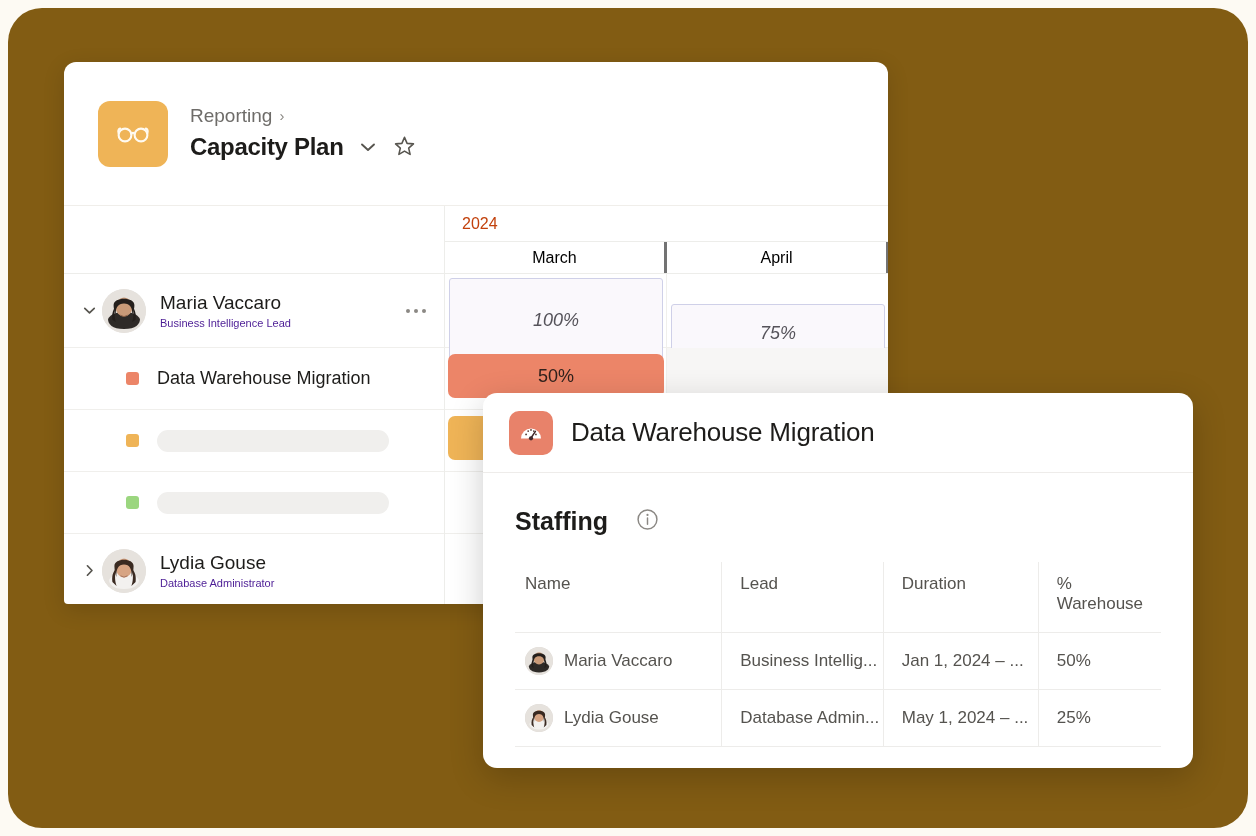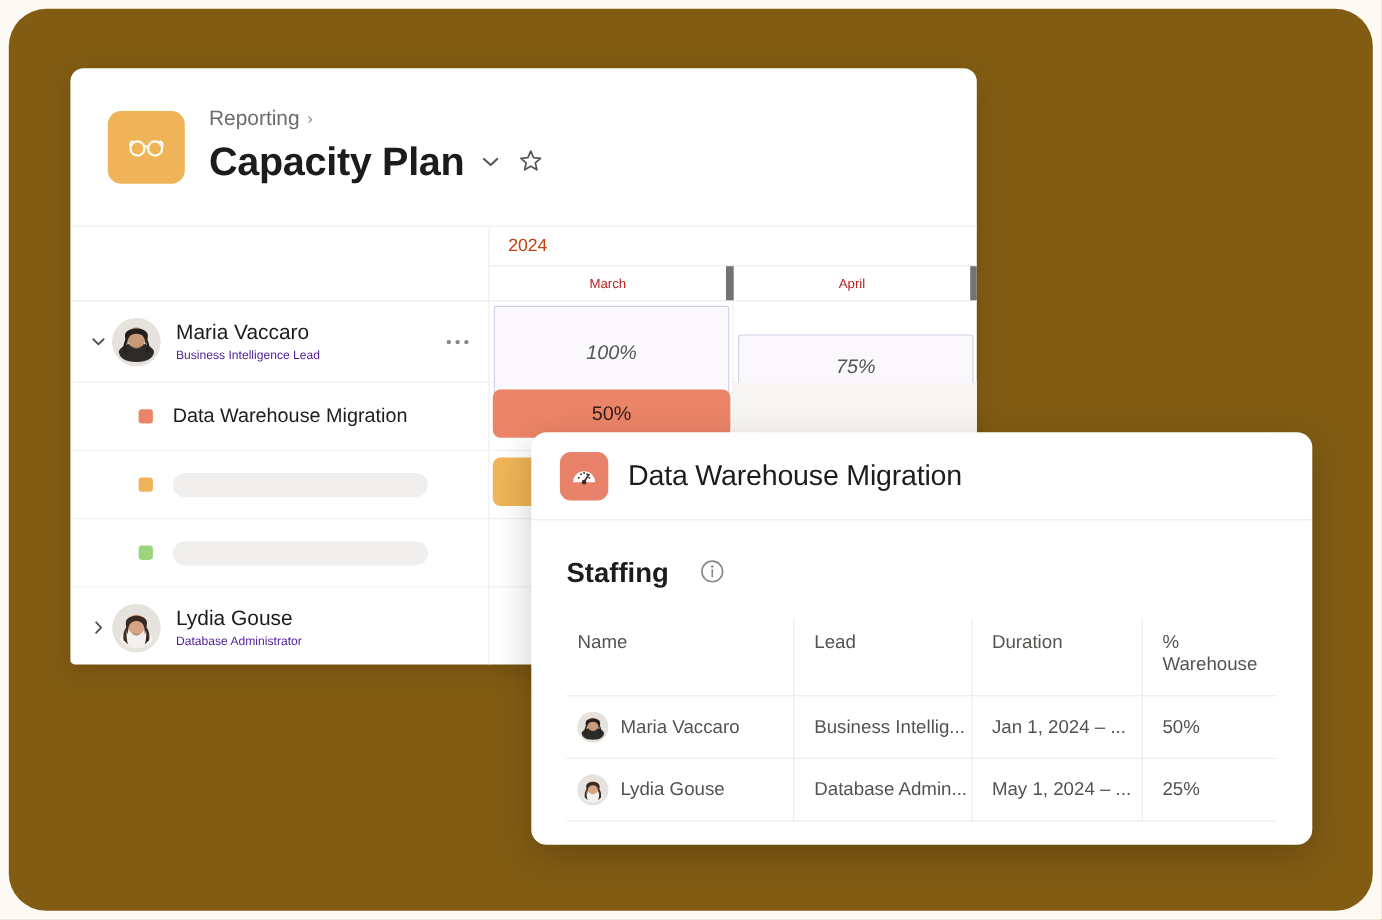--- a/index.html
+++ b/index.html
@@ -52,21 +52,21 @@
     display: flex; align-items: center; gap: 7px;
     font-size: 19px; color: #6e6c69;
     line-height: 1.1;
   }
   .crumb-chevron { font-size: 15px; color: #8b8884; }
   .title-row {
     display: flex; align-items: center; gap: 13px;
     margin-top: 6px;
   }
   .page-title {
-    font-size: 36px; font-weight: 700; color: #1d1c1a;
+    font-size: 24px; font-weight: 700; color: #1d1c1a;
     letter-spacing: -0.3px;
   }
   .title-caret { color: #57554f; display: flex; align-items: center; }
   .star-btn { display: flex; align-items: center; }
 
   
   .grid-wrap { display: flex; height: 430px; }
   .row-labels { width: 381px; flex: none; border-right: 1px solid #ededea; }
   .timeline { flex: 1; }
 
@@ -75,22 +75,22 @@
     height: 36px;
     border-bottom: 1px solid #ededea;
     display: flex; align-items: center;
     padding-left: 17px;
     font-size: 16px; color: #c2410c;
   }
   .months { display: flex; height: 32px; border-bottom: 1px solid #ededea; }
   .month-cell {
     width: 222px; flex: none;
     display: flex; align-items: center; justify-content: center;
-    font-size: 12px; color: #b91c1c;
-    border-right: 7px solid #737373;
+    font-size: 16px; color: #000000;
+    border-right: 3px solid #737373;
   }
 
   
   .lrow {
     border-bottom: 1px solid #f0efec;
     display: flex; align-items: center;
     padding-left: 12px;
     position: relative;
   }
   .lrow.person { height: 74px; }

